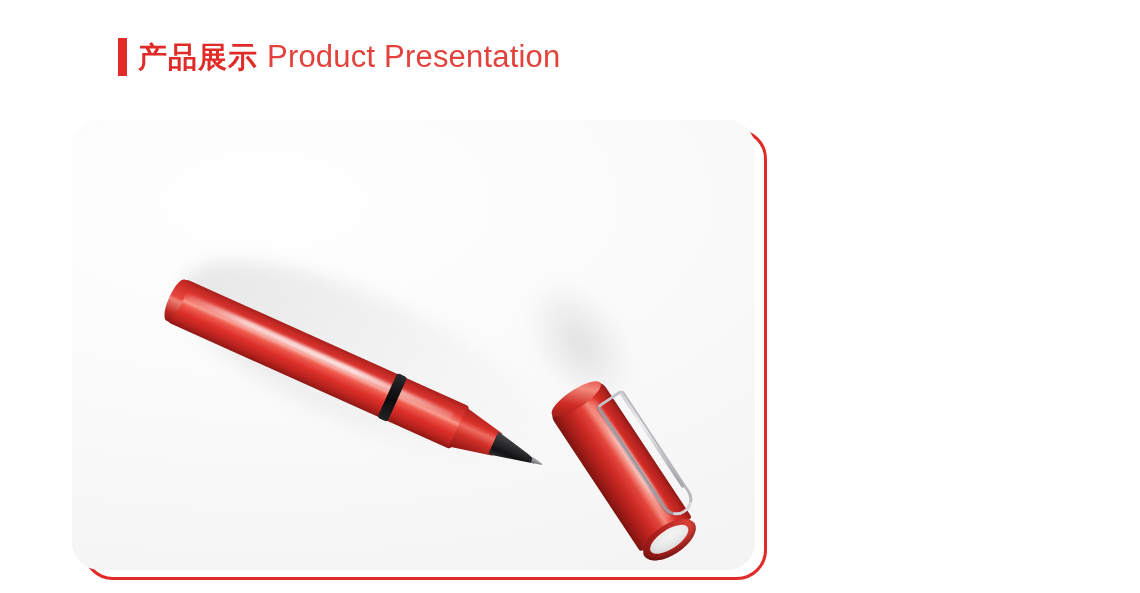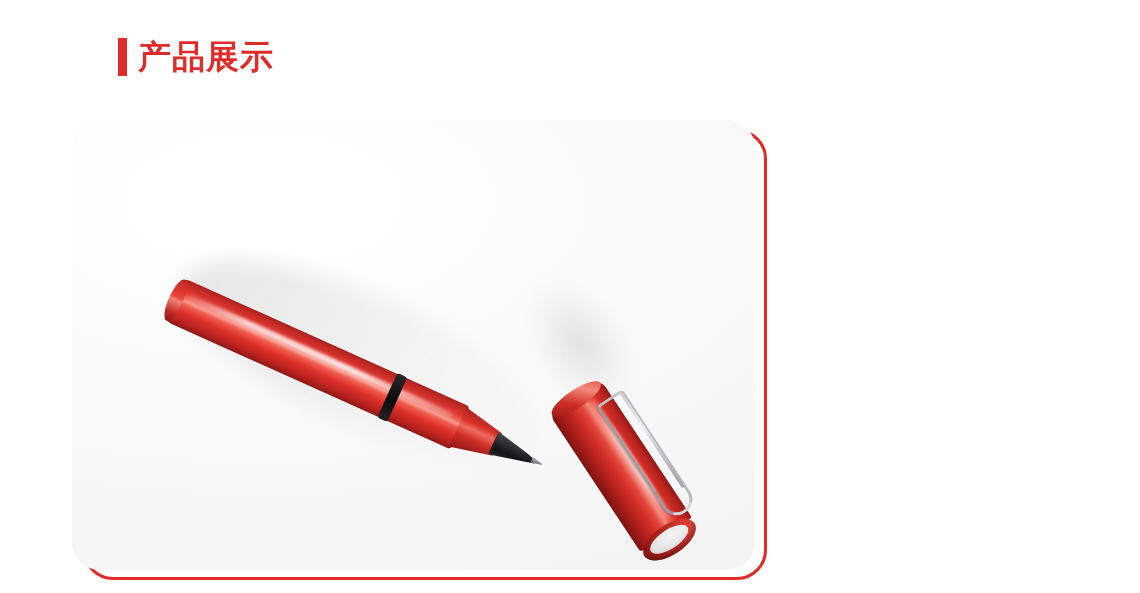--- a/index.html
+++ b/index.html
@@ -25,21 +25,21 @@
     height: 46px;
   }
   .accent-bar {
     width: 9px;
     height: 38px;
     background: #e02b28;
     flex: 0 0 auto;
   }
   .title-cn {
     margin-left: 11px;
-    font-size: 33px;
+    font-size: 29px;
     font-weight: bold;
     color: #e02b28;
     letter-spacing: 1px;
     line-height: 38px;
     white-space: nowrap;
     font-family: "DejaVu Sans", "Liberation Sans", sans-serif;
   }
   .title-en {
     margin-left: 9px;
     font-size: 31px;
@@ -289,20 +289,21 @@
     border-radius: 2px;
     background: linear-gradient(to right, #cfcfd4, #ededf0 35%, #a7a7ad 90%);
   }
 </style>
 </head>
 <body>
 
 <div class="section-header">
   <div class="accent-bar"></div>
   <div class="title-cn">产品展示</div>
+  <div class="title-en">Product Presentation</div>
 </div>
 
 <div class="card-wrap">
 
   <div class="card-outline"></div>
 
   <div class="photo-card">
     <div class="backdrop"></div>
 
     <div class="pen-stage">

